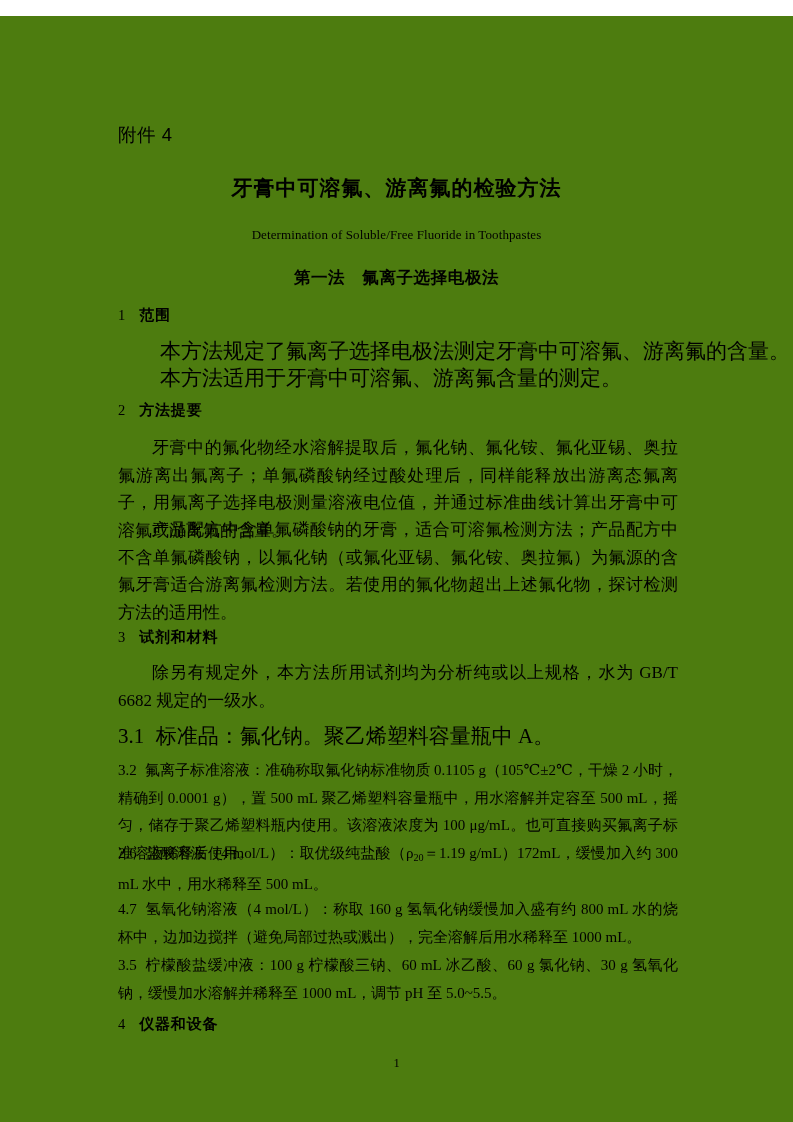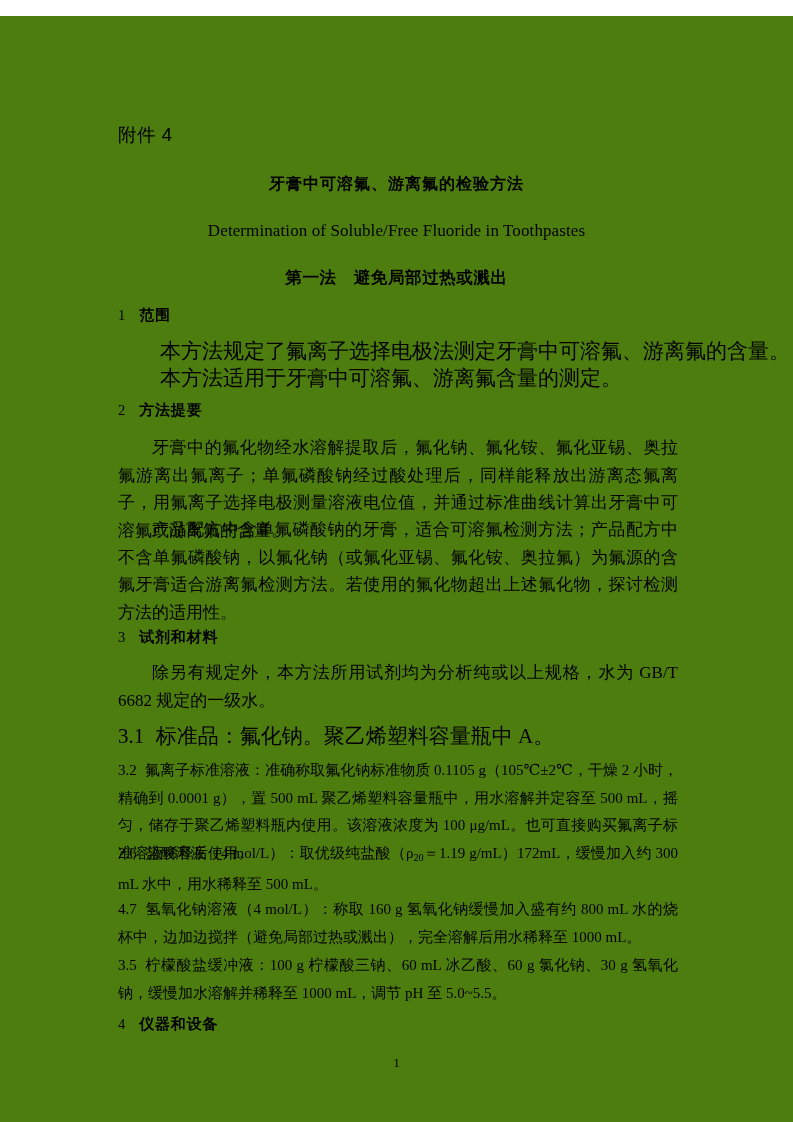--- a/index.html
+++ b/index.html
@@ -33,32 +33,32 @@
   }
 
   
   .doc-title {
     position: absolute;
     left: 0;
     right: 0;
     top: 158px;
     text-align: center;
     font-family: "Liberation Sans", "DejaVu Sans", sans-serif;
-    font-size: 16px;
+    font-size: 21px;
     font-weight: 700;
     letter-spacing: 1px;
   }
   .doc-subtitle-en {
     position: absolute;
     left: 0;
     right: 0;
-    top: 205px;
-    text-align: center;
-    font-family: "Liberation Serif", "DejaVu Serif", serif;
-    font-size: 17px;
+    top: 211px;
+    text-align: center;
+    font-family: "Liberation Serif", "DejaVu Serif", serif;
+    font-size: 13px;
     font-weight: 400;
     letter-spacing: 0.1px;
   }
   .doc-section-title {
     position: absolute;
     left: 0;
     right: 0;
     top: 251px;
     text-align: center;
     font-family: "Liberation Sans", "DejaVu Sans", sans-serif;
@@ -138,21 +138,21 @@
 <body>
 
 <div class="page">
 
   <div class="attach-label">附件 4</div>
 
   <div class="doc-title">牙膏中可溶氟、游离氟的检验方法</div>
 
   <div class="doc-subtitle-en">Determination of Soluble/Free Fluoride in Toothpastes</div>
 
-  <div class="doc-section-title">第一法　避免局部过热或溅出</div>
+  <div class="doc-section-title">第一法　氟离子选择电极法</div>
 
   <div class="block sec-head" style="top:291px;">
     <span class="num">1</span><span class="ttl">范围</span>
   </div>
 
   <div class="block nowrapline" style="top:322px;">
     <span style="display:inline-block;width:2em;"></span><span>本方法规定了氟离子选择电极法测定牙膏中可溶氟、游离氟的含量。</span>
   </div>
 
   <div class="block nowrapline" style="top:349px;">

